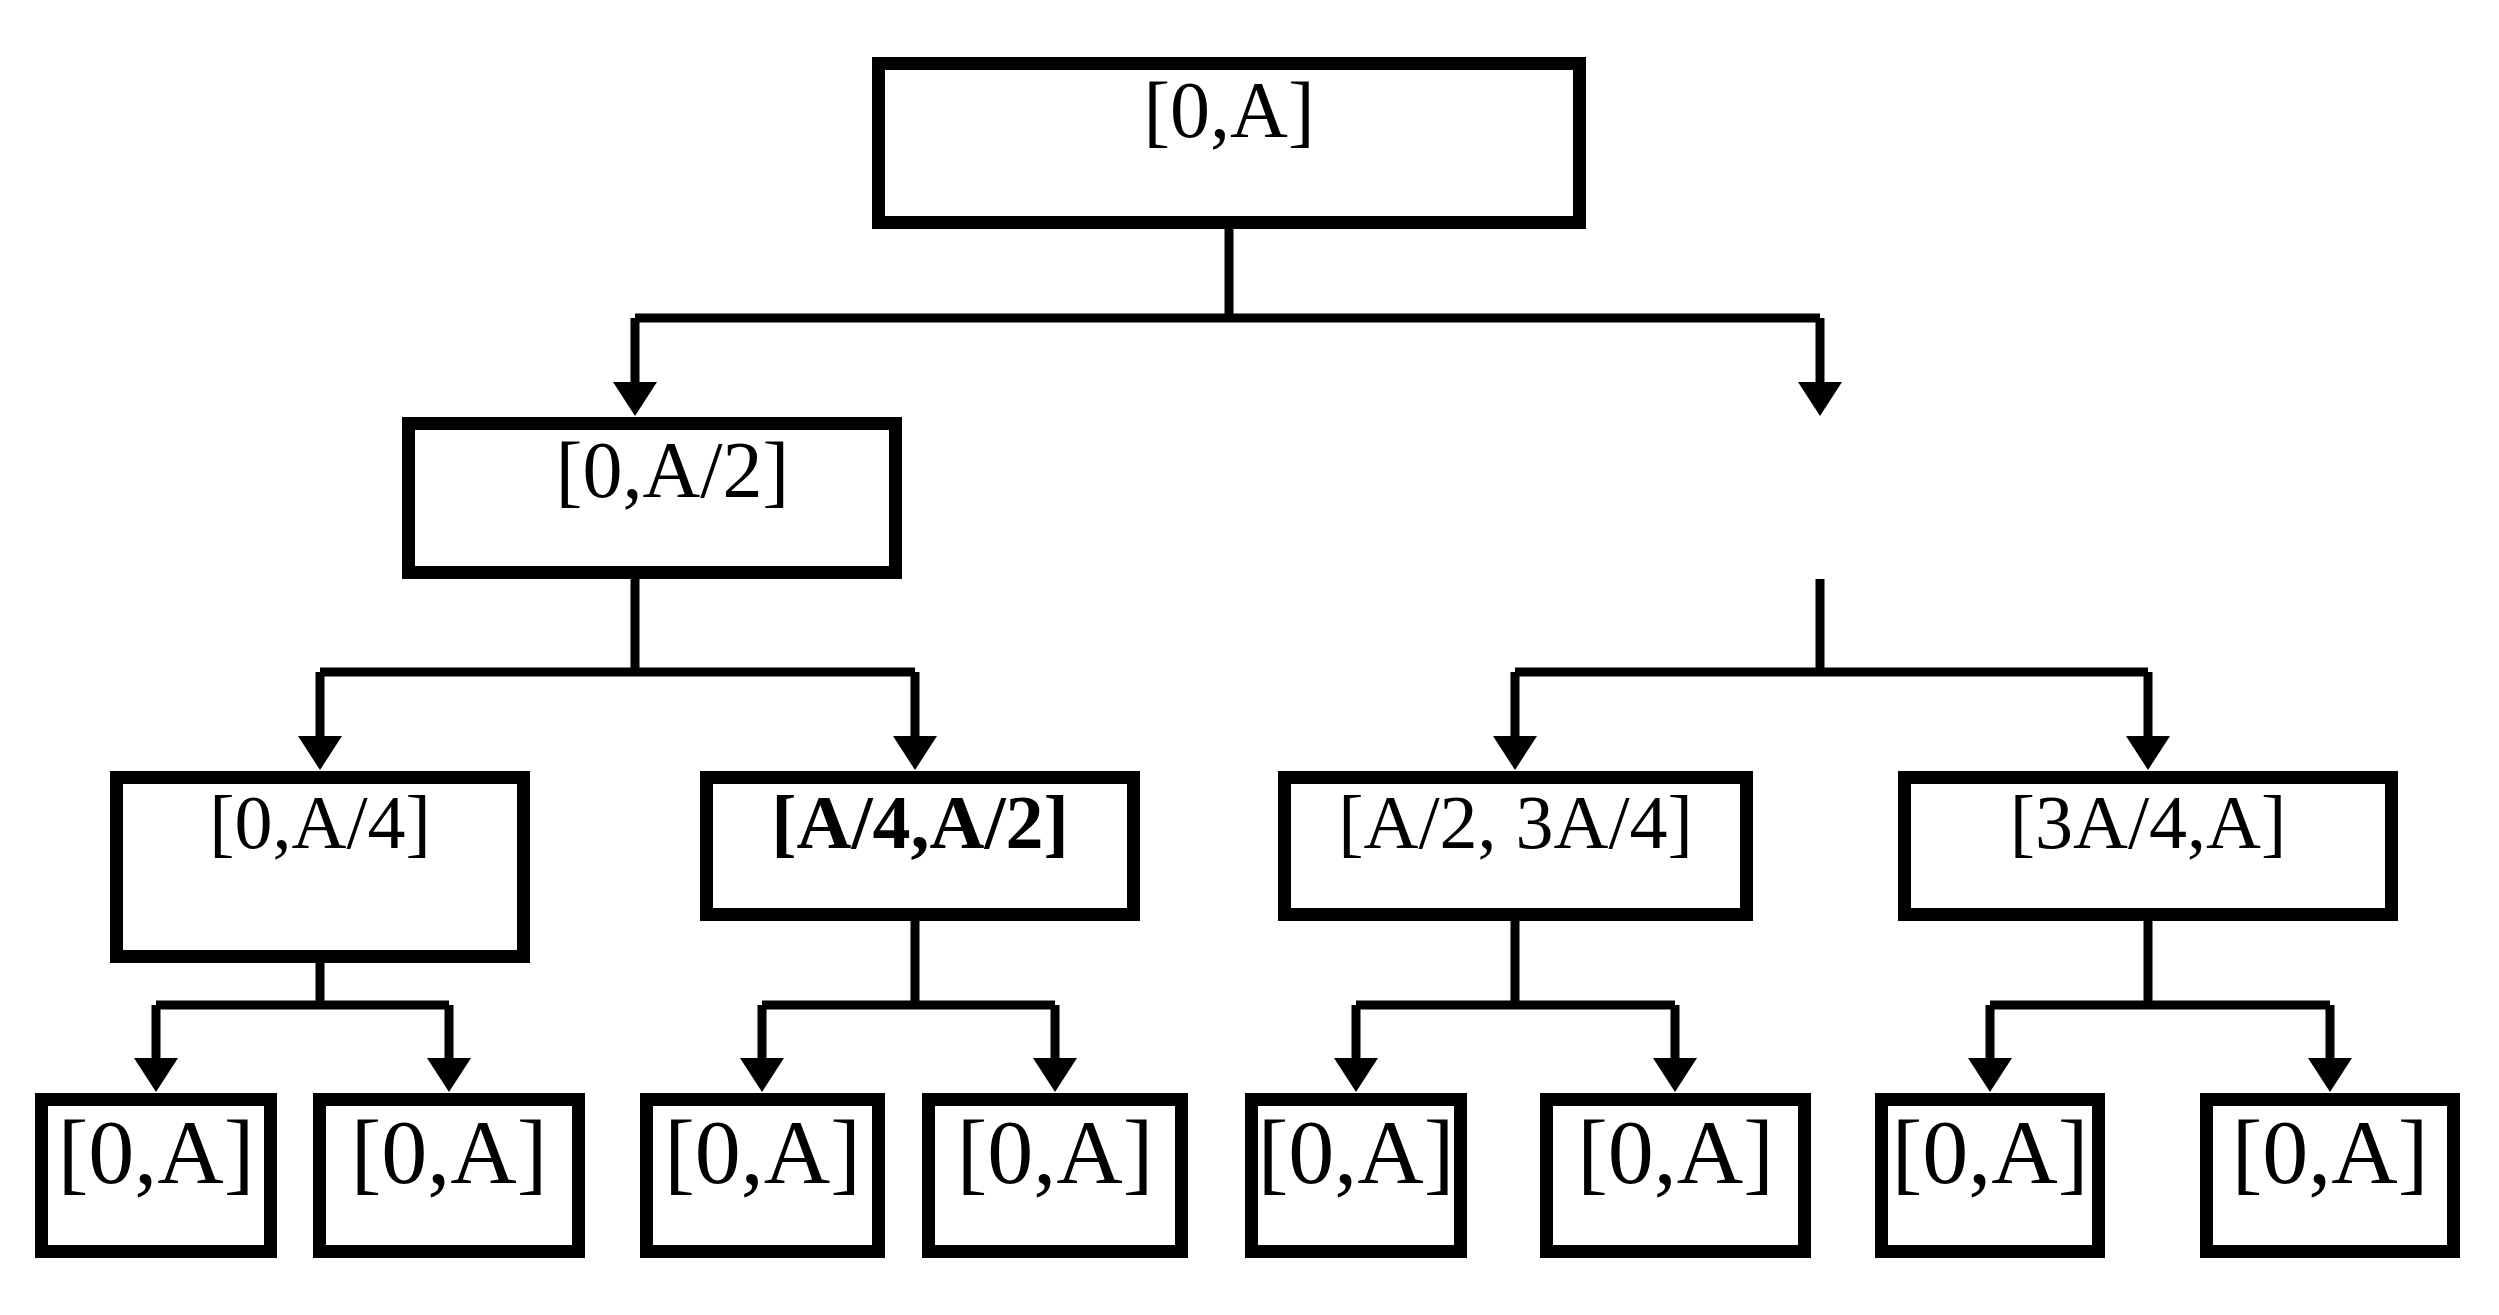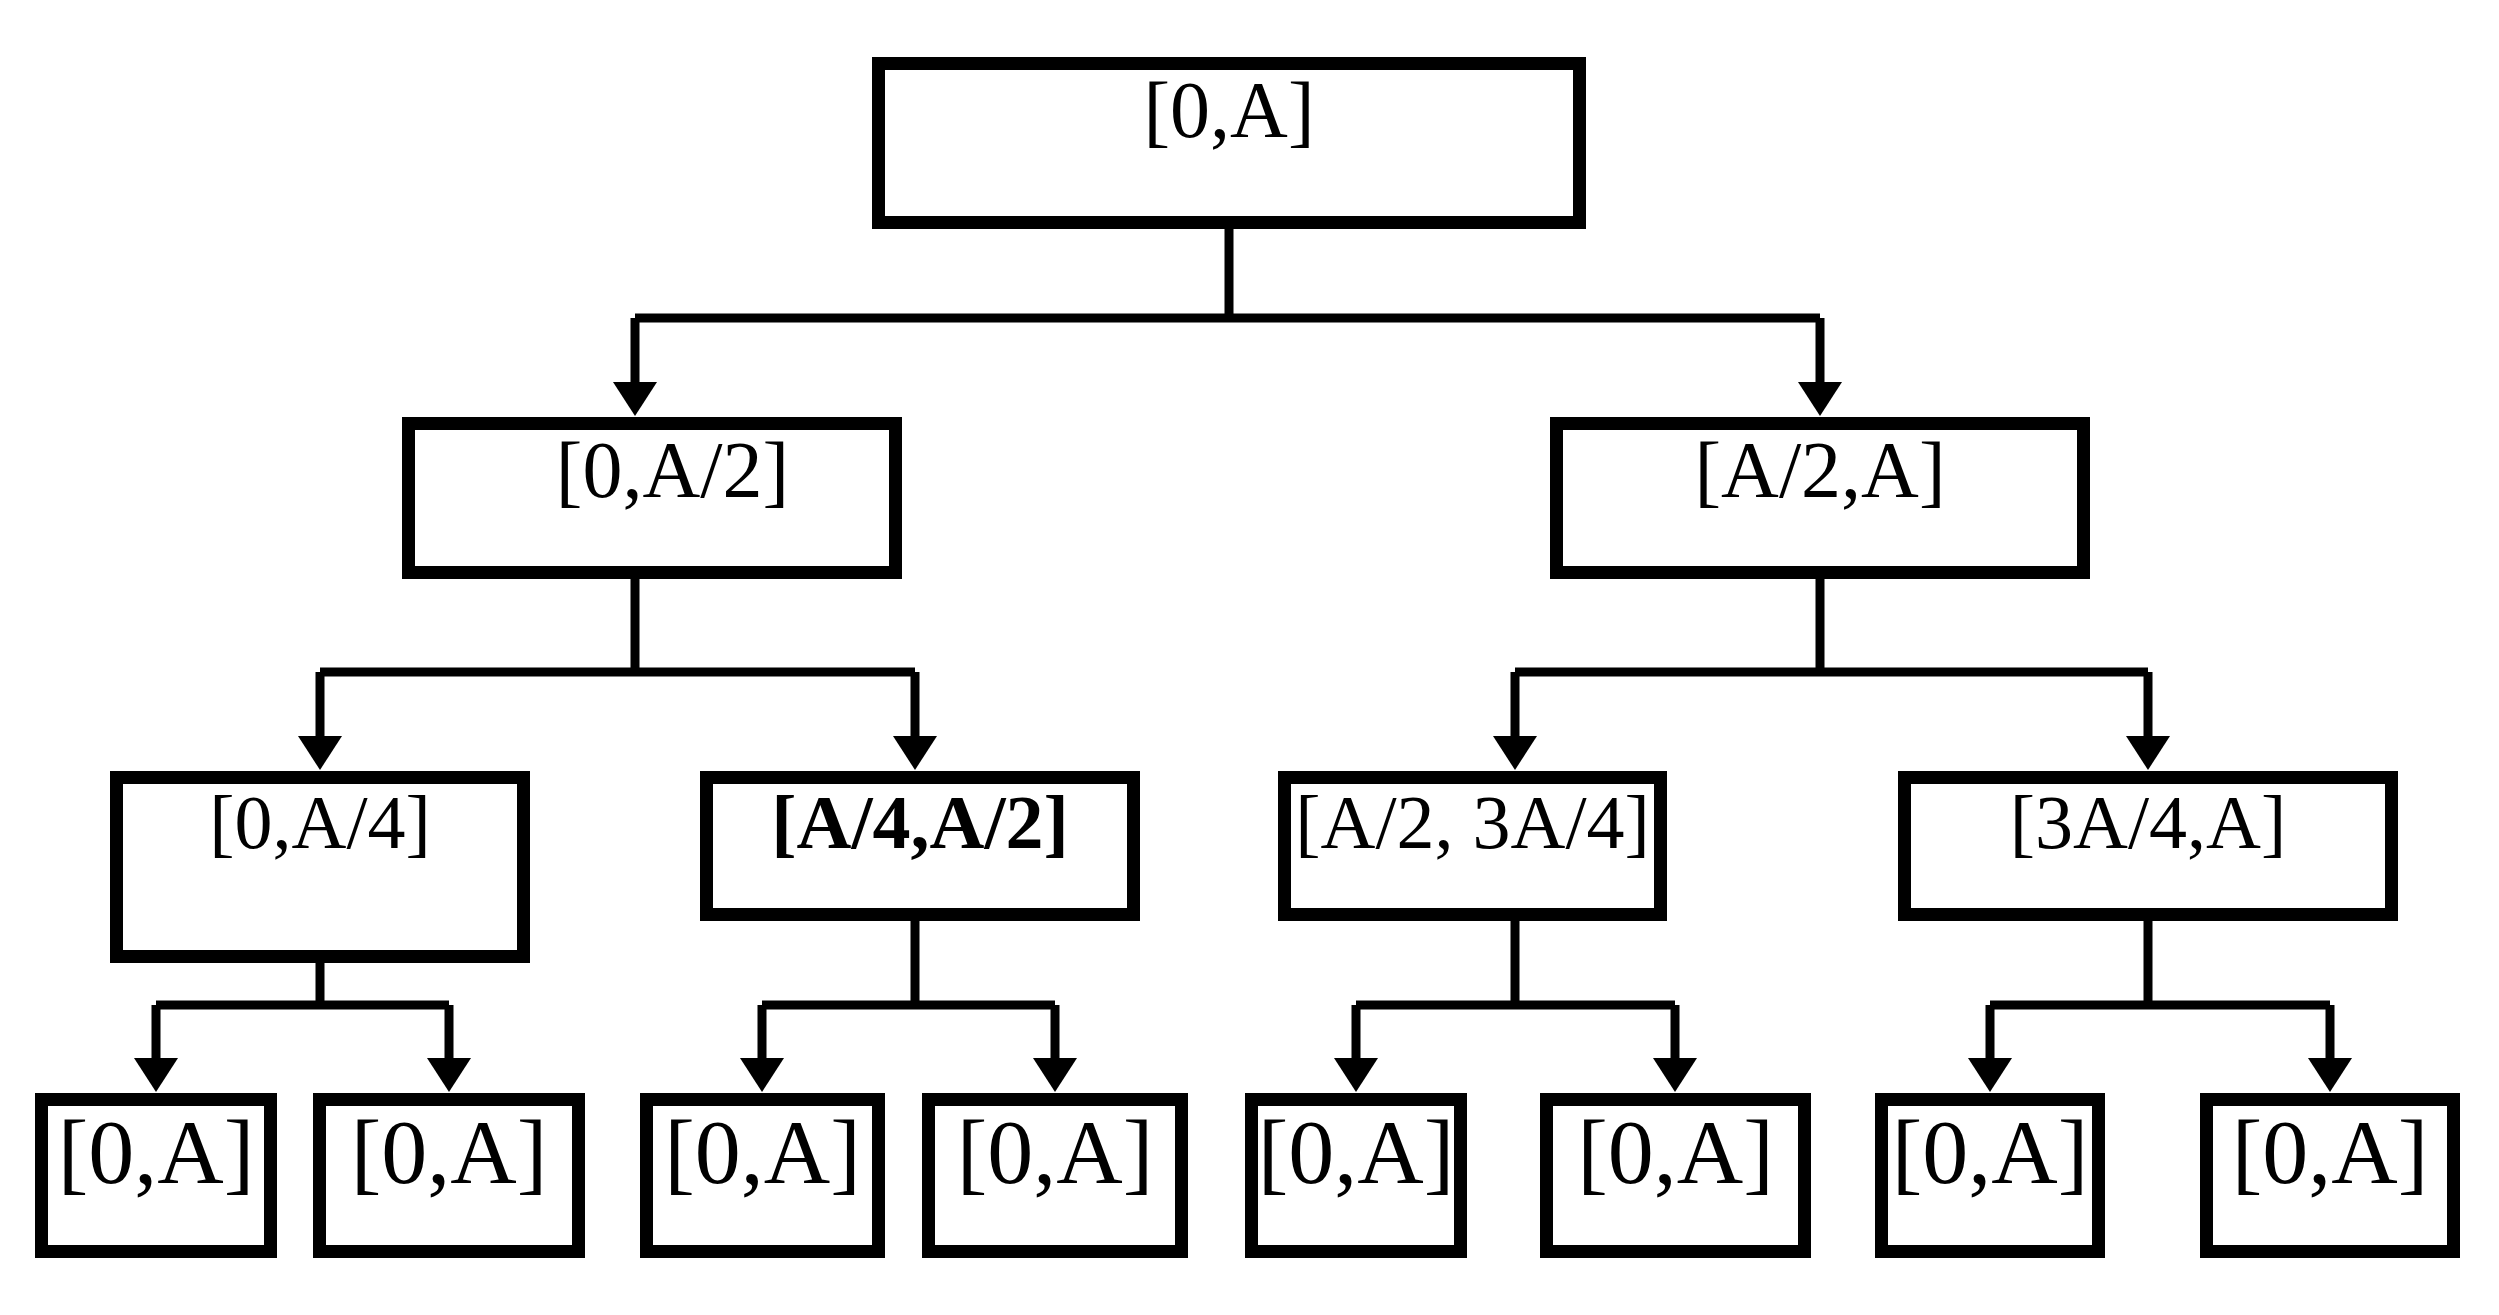--- a/index.html
+++ b/index.html
@@ -85,31 +85,28 @@
     <polygon points="2308,1058 2352,1058 2330,1092"></polygon>
   </svg>
 
   <div class="node lvl1" style="left:872px; top:57px; width:714px; height:172px;">
     <span>[0,A]</span>
   </div>
 
   <div class="node lvl2" style="left:402px; top:417px; width:500px; height:162px;padding-left:41px;">
     <span>[0,A/2]</span>
   </div>
-  <div class="node lvl2" style="left:1550px; top:417px; width:540px; height:162px;">
-    <span>[A/2,A]</span>
-  </div>
 
   <div class="node lvl3" style="left:110px; top:771px; width:420px; height:192px;">
     <span>[0,A/4]</span>
   </div>
   <div class="node lvl3" style="left:700px; top:771px; width:440px; height:150px;font-weight:bold;">
     <span>[A/4,A/2]</span>
   </div>
-  <div class="node lvl3" style="left:1278px; top:771px; width:389px; height:150px;">
+  <div class="node lvl3" style="left:1278px; top:771px; width:475px; height:150px;">
     <span>[A/2, 3A/4]</span>
   </div>
   <div class="node lvl3" style="left:1898px; top:771px; width:500px; height:150px;">
     <span>[3A/4,A]</span>
   </div>
 
   <div class="node lvl4" style="left:35px; top:1093px; width:242px; height:165px;">
     <span>[0,A]</span>
   </div>
   <div class="node lvl4" style="left:313px; top:1093px; width:272px; height:165px;">

